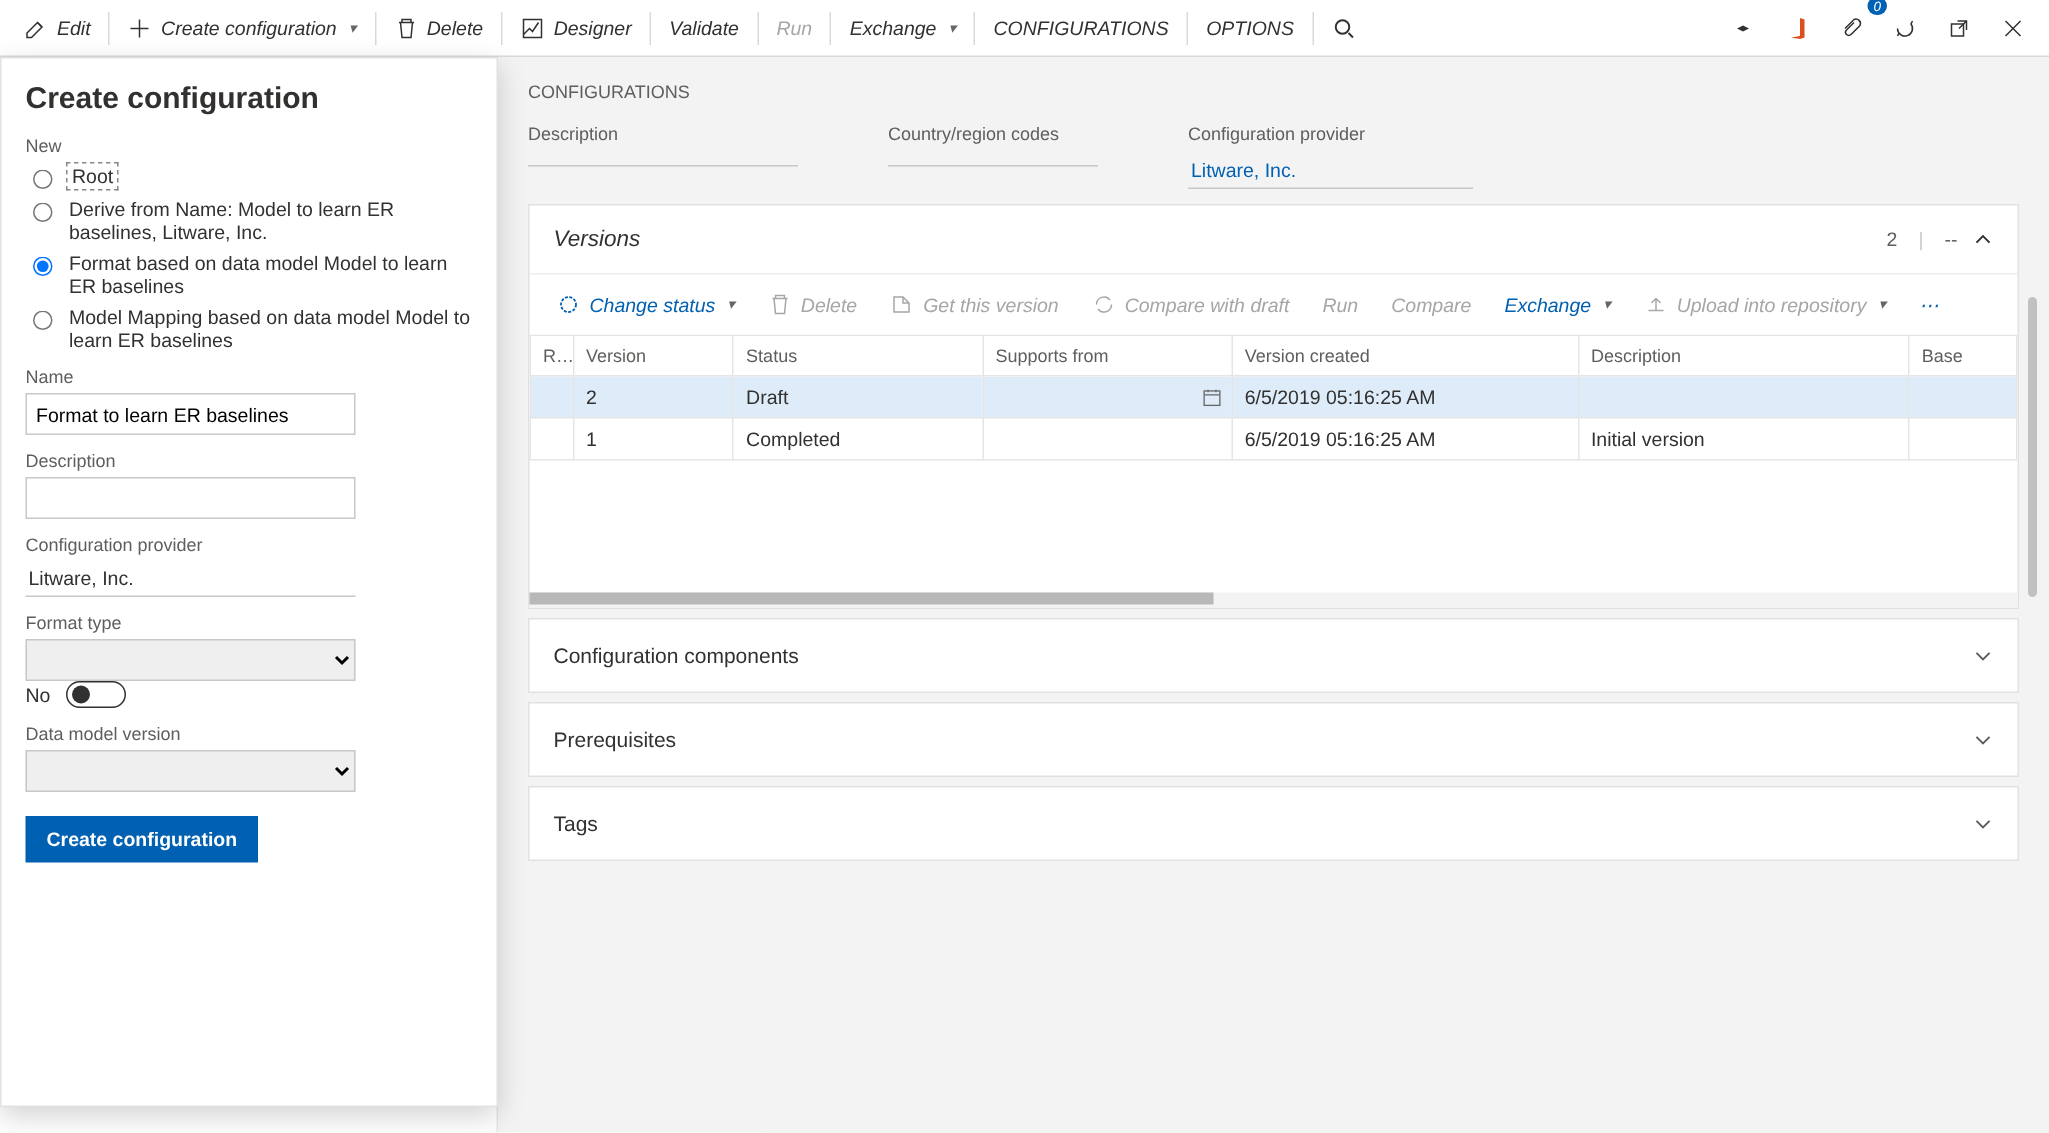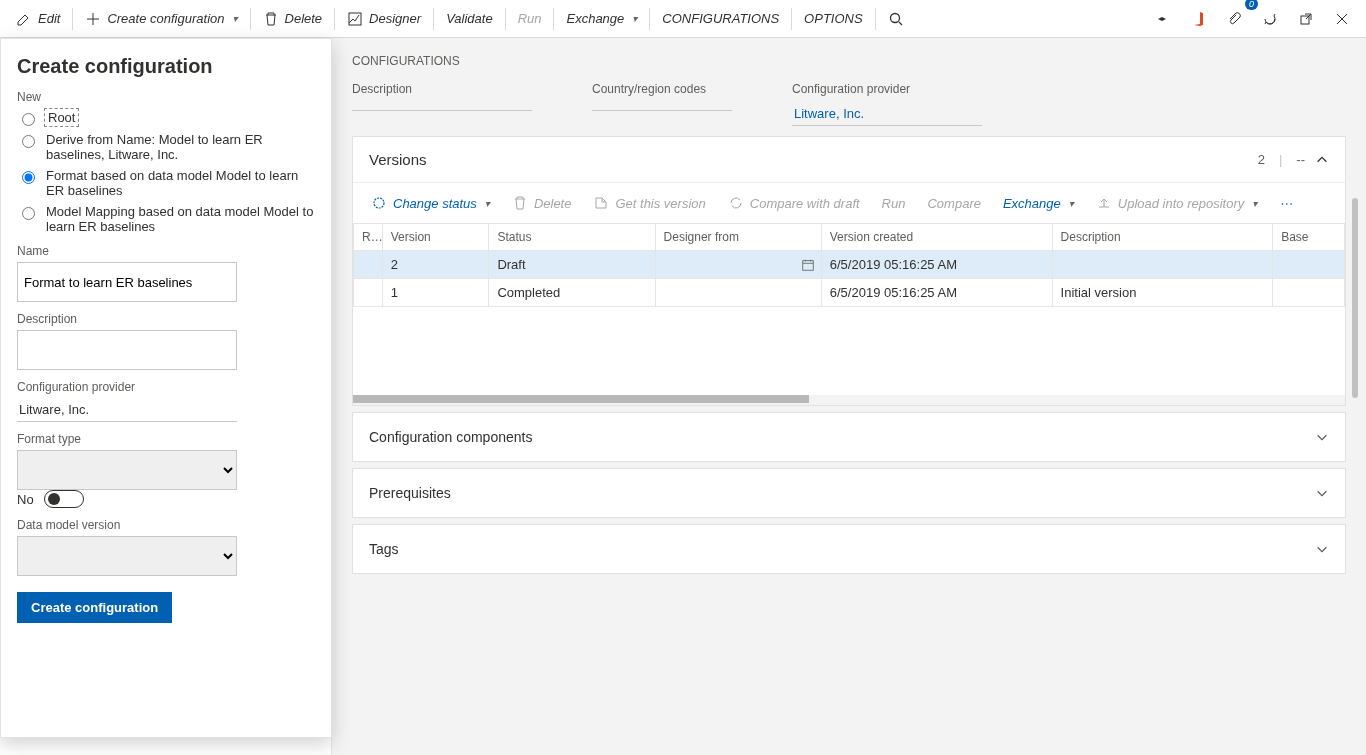--- a/index.html
+++ b/index.html
@@ -21,39 +21,39 @@
   .filterwrap { position:relative; }
   .filterwrap .sicon { position:absolute; left:6px; top:6px; color:#888; }
   .treerow { padding:8px 8px 8px 36px; font-size:13px; color:#0060b2; font-weight:600; }
 
   
   .flyout { position:absolute; top:0; left:0; width:332px; min-height:700px; background:#fff; box-shadow:0 6px 18px rgba(0,0,0,.18); border:1px solid #e1e1e1; padding:16px; z-index:50; }
   .flyout h2 { margin:0 0 12px 0; font-size:20px; font-weight:600; }
   .secLabel { font-size:12px; color:#605e5c; margin-top:10px; margin-bottom:4px; }
   .radio { display:flex; align-items:flex-start; gap:8px; margin:6px 0; font-size:13px; }
   .radio input { margin-top:3px; }
-  .fld input[type=text], .fld select { width:220px; height:40px; border:1px solid #c8c8c8; padding:0 6px; font-size:13px; }
+  .fld input[type=text], .fld select { width:220px; height:28px; border:1px solid #c8c8c8; padding:0 6px; font-size:13px; }
   .readonly { border-bottom:1px solid #c8c8c8; padding:4px 2px; width:220px; font-size:13px; }
   .toggle { display:inline-flex; align-items:center; gap:10px; }
   .togglePill { width:40px; height:18px; border:1px solid #323130; border-radius:10px; position:relative; background:#fff; }
   .togglePill::after { content:""; position:absolute; width:12px; height:12px; background:#323130; border-radius:50%; top:2px; left:3px; }
   .primary { background:#0060b2; color:#fff; border:none; padding:8px 14px; font-size:13px; font-weight:600; margin-top:16px; cursor:pointer; }
 
   .main { flex:1; background:#f3f3f3; position:relative; overflow:hidden; }
   .headerBand { padding:16px 20px 10px 20px; }
   .bandTitle { font-size:12px; color:#605e5c; text-transform:uppercase; letter-spacing:0; }
   .fieldsRow { display:flex; gap:60px; margin-top:14px; }
   .fRO { display:flex; flex-direction:column; gap:6px; }
   .fRO .lab { font-size:12px; color:#605e5c; }
   .fRO .val { font-size:13px; border-bottom:1px solid #c8c8c8; padding:4px 2px; min-width:190px; }
   .fRO .val.link { color:#0060b2; }
 
   .card { background:#fff; border:1px solid #e1e1e1; margin:0 20px 6px 20px; }
   .cardHead { display:flex; align-items:center; padding:14px 16px; border-bottom:1px solid #eee; }
-  .cardHead .ttl { font-size:15px; font-weight:400; }
+  .cardHead .ttl { font-size:15px; font-weight:400;font-style:italic; }
   .cardHead .rhs { margin-left:auto; display:flex; align-items:center; gap:10px; color:#605e5c; font-size:13px; }
   .cardTools { display:flex; align-items:center; gap:6px; padding:4px 10px; flex-wrap:wrap; }
   .cardTools .tbtn { height:32px; padding:0 8px; font-size:13px; }
   .cardTools .linkc { color:#0060b2; }
   .tbl { width:100%; border-collapse:collapse; table-layout:fixed; }
   .tbl th { text-align:left; font-weight:400; font-size:12px; color:#605e5c; border:1px solid #e5e5e5; padding:6px 8px; background:#fff; overflow:hidden; white-space:nowrap; text-overflow:ellipsis; }
   .tbl td { border:1px solid #e5e5e5; padding:6px 8px; font-size:13px; background:#fff; }
   .tbl tr.selected td, .tbl tr.selected th { background:#deecf9; }
   .tbl col.c0{width:28px}.c1{width:104px}.c2{width:162px}.c3{width:162px}.c4{width:225px}.c5{width:215px}.c6{width:70px}
   .dateCell { position:relative; }
@@ -357,21 +357,21 @@
               <col class="c3">
               <col class="c4">
               <col class="c5">
               <col class="c6">
             </colgroup>
           <thead>
             <tr>
               <th>R...</th>
               <th>Version</th>
               <th>Status</th>
-              <th>Designer from</th>
+              <th>Supports from</th>
               <th>Version created</th>
               <th>Description</th>
               <th>Base</th>
             </tr>
           </thead>
           <tbody>
             <tr class="selected">
               <td></td>
               <td>2</td>
               <td>Draft</td>

